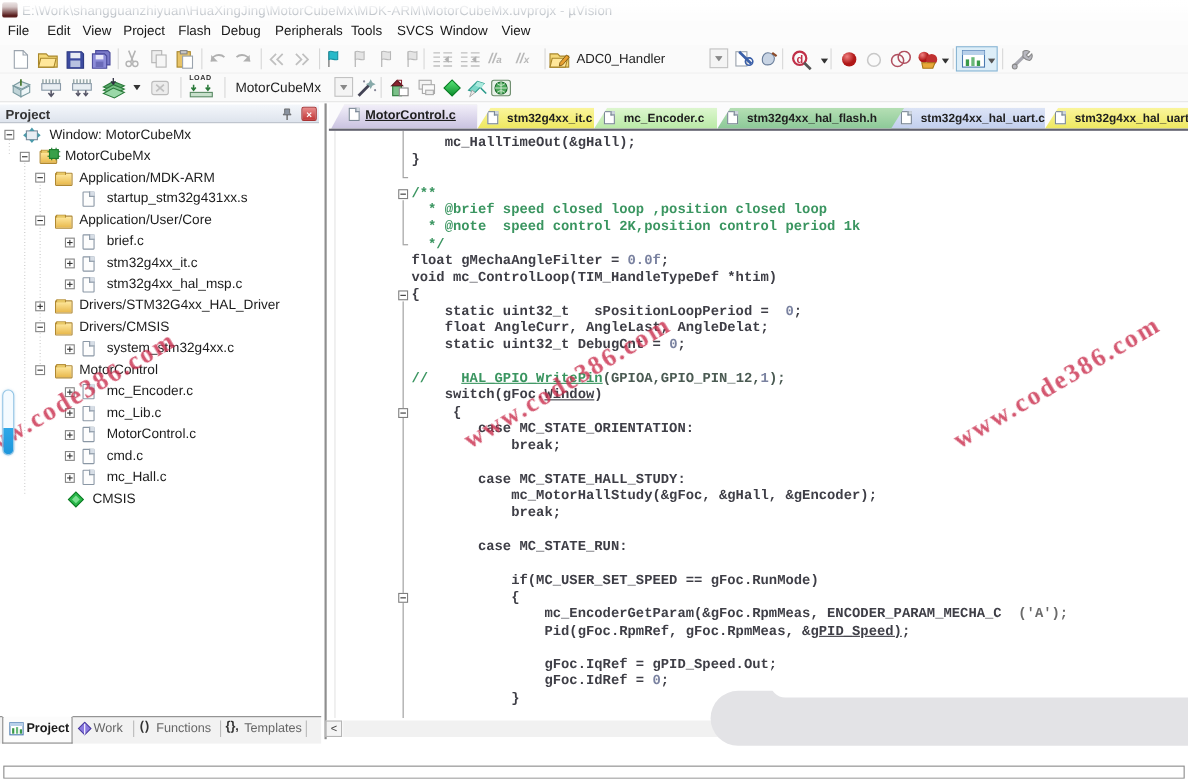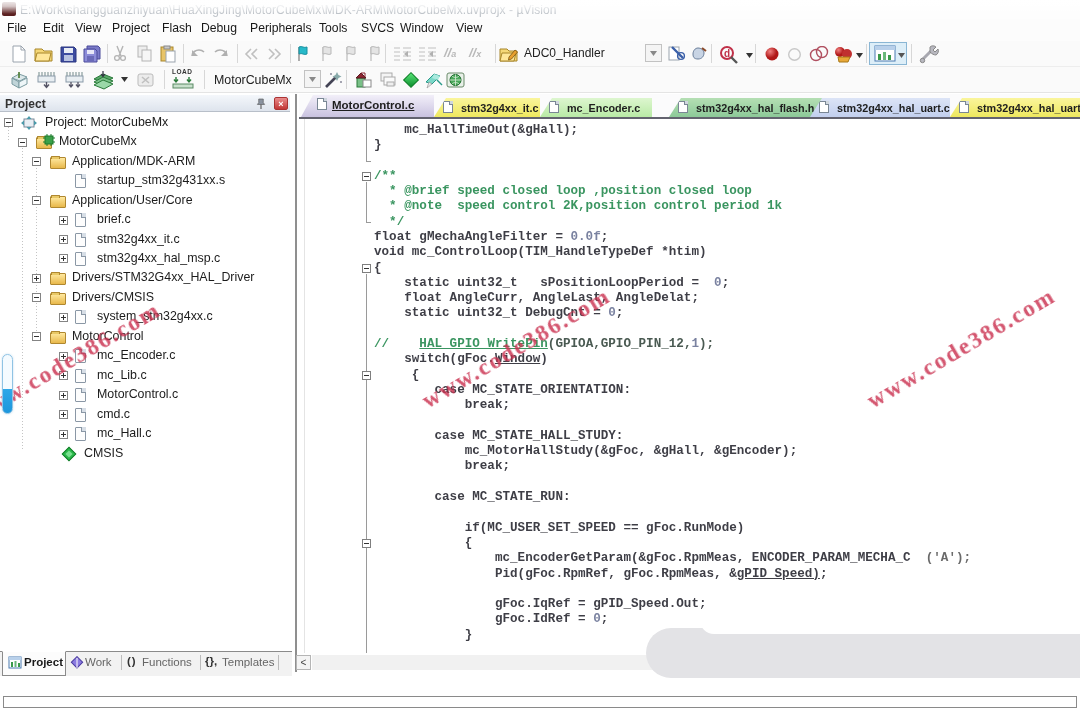--- a/index.html
+++ b/index.html
@@ -345,21 +345,21 @@
 <div class="dotv" style="left:8px;top:33px;height:14px"></div>
 <div class="dotv" style="left:22px;top:45px;height:311px"></div>
 <div class="dotv" style="left:36px;top:65px;height:175px"></div>
 <div class="pm" style="left:4px;top:24.2px">
         <i></i>
       </div>
       <svg class="abs" style="left:20px;top:20.7px" width="18" height="16" viewBox="0 0 18 16">
         <rect x="4" y="4" width="10" height="8" fill="#e8eef4" stroke="#7a8a9a"></rect>
         <path d="M1 8l3-2.5v5zM17 8l-3-2.5v5zM9 1L6.5 4h5zM9 15l-2.5-3h5z" fill="#4a9aaa"></path>
       </svg>
-      <span class="trow" style="left:45px;top:20.7px">Project: MotorCubeMx</span>
+      <span class="trow" style="left:45px;top:20.7px">Window: MotorCubeMx</span>
 <div class="pm" style="left:18px;top:43.7px">
         <i></i>
       </div>
       <div class="fold" style="left:36px;top:43.2px"></div>
       <svg class="abs" style="left:43px;top:40.2px" width="12" height="12" viewBox="0 0 12 12">
         <rect x="2" y="2" width="8" height="8" fill="#3aa04a" stroke="#1a7a2a"></rect>
         <path d="M4 0v2M8 0v2M4 10v2M8 10v2M0 4h2M0 8h2M10 4h2M10 8h2" stroke="#1a7a2a" stroke-width="1"></path>
       </svg>
       <span class="trow" style="left:59px;top:40.2px">MotorCubeMx</span>
 <div class="pm" style="left:32px;top:63.1px">
@@ -457,21 +457,21 @@
         <span class="tt" style="left:31px;font-weight:bold;text-decoration:underline;font-size:11.5px;top:4px">MotorControl.c</span>
       </div>
 <div class="etab" style="left:135px;width:106px;background:linear-gradient(#faf59c,#eee85f);height:19px">
         <div class="dd" style="left:9px"></div>
         <span class="tt" style="left:27px">stm32g4xx_it.c</span>
       </div>
 <div class="etab" style="left:241px;width:112px;background:linear-gradient(#ddf6cf,#b9eaa6);height:19px">
         <div class="dd" style="left:9px"></div>
         <span class="tt" style="left:27px">mc_Encoder.c</span>
       </div>
-<div class="etab" style="left:370px;width:175px;background:linear-gradient(#b5dfb4,#8cc998);height:19px">
+<div class="etab" style="left:353px;width:175px;background:linear-gradient(#b5dfb4,#8cc998);height:19px">
         <div class="dd" style="left:9px"></div>
         <span class="tt" style="left:27px">stm32g4xx_hal_flash.h</span>
       </div>
 <div class="etab" style="left:511px;width:140px;background:linear-gradient(#dce4f6,#c2cfee);height:19px">
         <div class="dd" style="left:9px"></div>
         <span class="tt" style="left:27px">stm32g4xx_hal_uart.c</span>
       </div>
 <div class="etab" style="left:651px;width:135px;background:linear-gradient(#faf59c,#eee85f);height:19px">
         <div class="dd" style="left:9px"></div>
         <span class="tt" style="left:27px">stm32g4xx_hal_uart.c</span>

